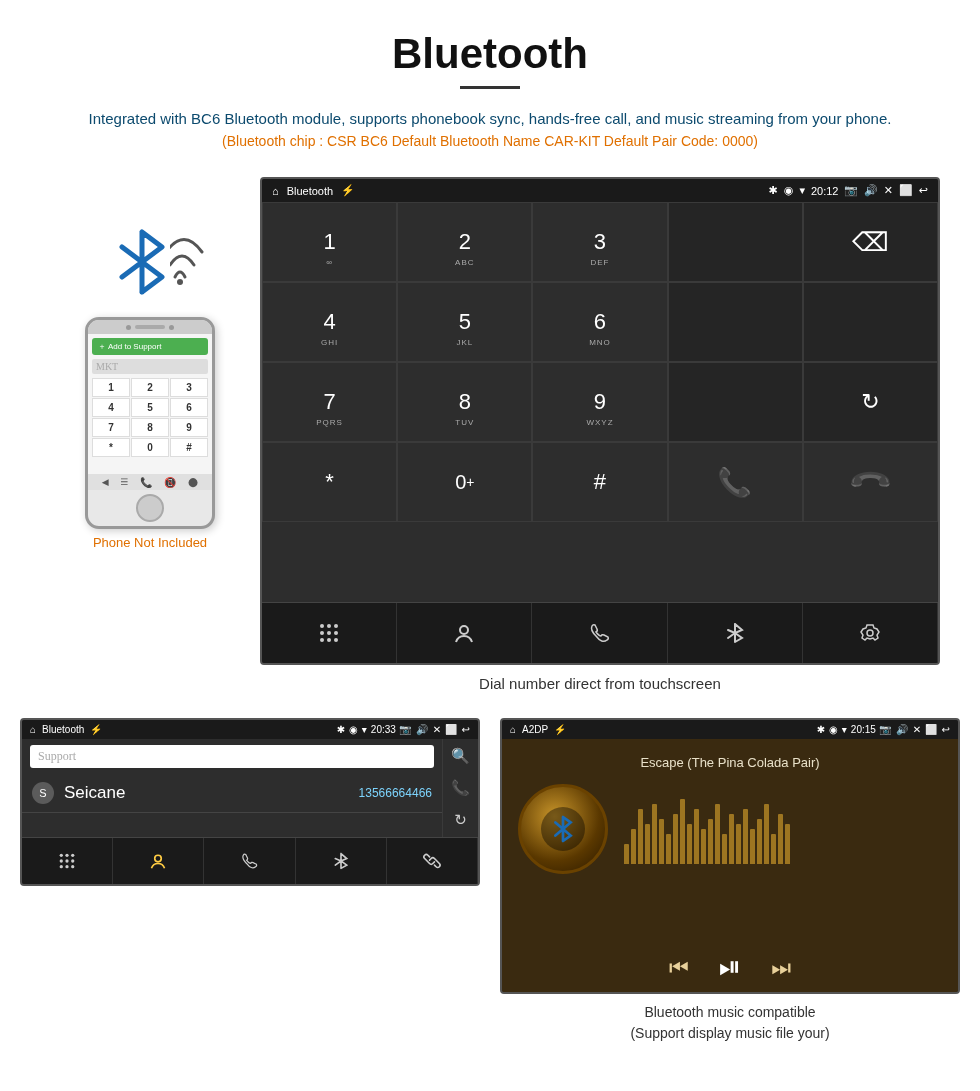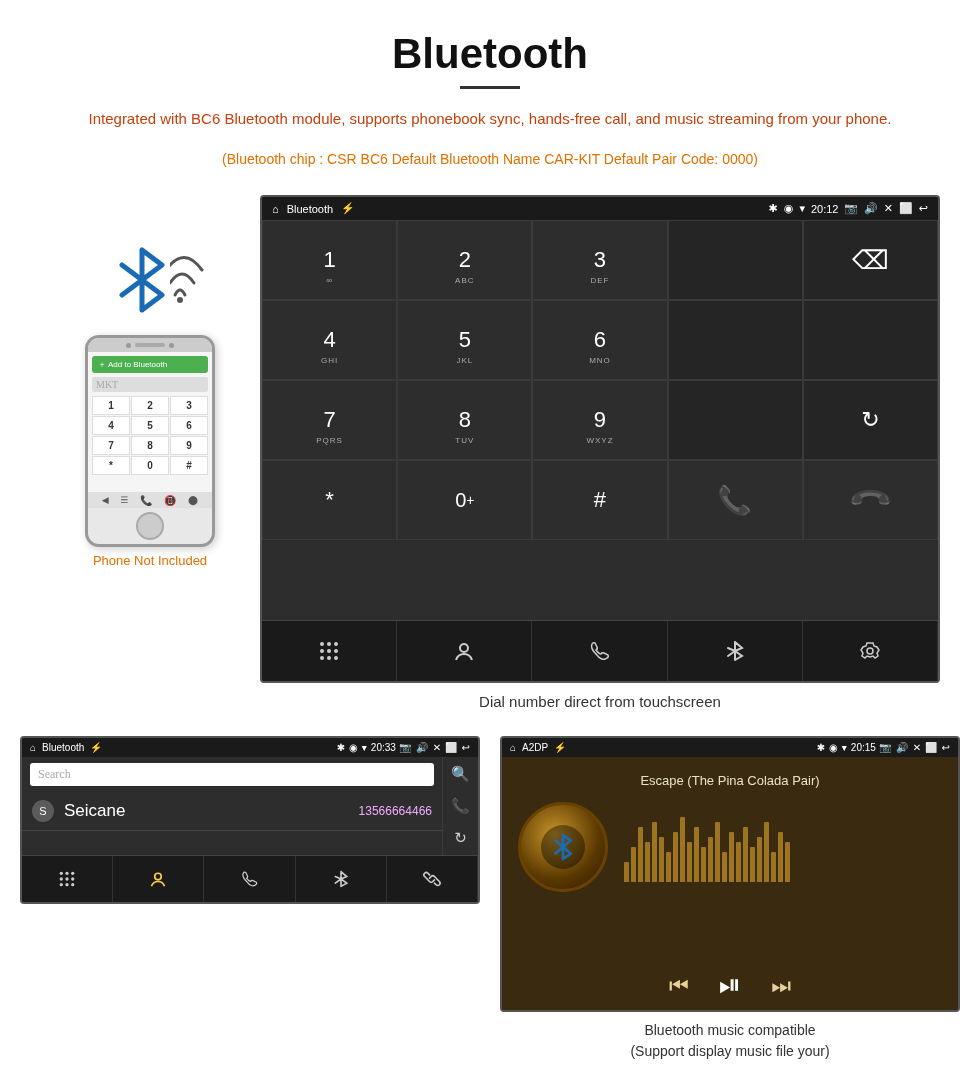--- a/index.html
+++ b/index.html
@@ -23,23 +23,23 @@
       margin-bottom: 8px;
     }
     .header-divider {
       width: 60px;
       height: 3px;
       background: #333;
       margin: 0 auto 18px;
     }
     .header-desc {
       font-size: 15px;
-      color: #c2410c;
+      color: #0c4a6e;
       line-height: 1.6;
-      margin-bottom: 20px;
+      margin-bottom: 2px;
     }
     .header-specs {
       font-size: 14px;
       color: #e07000;
       margin-bottom: 18px;
     }
 
     
     .main-row {
       display: flex;
@@ -295,21 +295,21 @@
     .entry-letter {
       width: 22px; height: 22px;
       background: #5b5b5b;
       border-radius: 50%;
       display: flex; align-items: center; justify-content: center;
       font-size: 11px;
       margin-right: 10px;
       flex-shrink: 0;
     }
     .entry-name { font-size: 17px; flex: 1; }
-    .entry-num { font-size: 12px; color: #f0abfc; }
+    .entry-num { font-size: 12px; color: #7dd3fc; }
     .phonebook-side-icons {
       display: flex;
       flex-direction: column;
       align-items: center;
       justify-content: space-around;
       padding: 8px 5px;
       gap: 14px;
       background: #2d2d2d;
       border-left: 1px solid #3a3a3a;
       width: 36px;
@@ -447,21 +447,21 @@
 
     <div class="phone-mockup">
       <div class="phone-top-bar">
         <div class="phone-dot"></div>
         <div class="phone-speaker"></div>
         <div class="phone-dot"></div>
       </div>
       <div class="phone-screen">
         <div class="phone-add-contact">
           <span>＋</span>
-            <span>Add to Bluetooth</span>
+            <span>Add to Support</span>
         </div>
         <div class="phonebook-search" style="margin:0 0 4px 0; font-size:10px; background:#ddd; padding:2px 4px; border-radius:2px;">MKT</div>
         <div class="phone-keypad">
           <div class="phone-key">1</div>
           <div class="phone-key">2</div>
           <div class="phone-key">3</div>
           <div class="phone-key">4</div>
           <div class="phone-key">5</div>
           <div class="phone-key">6</div>
           <div class="phone-key">7</div>
@@ -599,21 +599,21 @@
           <span>🔊</span>
           <span>✕</span>
           <span>⬜</span>
           <span>↩</span>
         </div>
       </div>
 
       <div style="display:flex;">
         <div style="flex:1;">
           <div class="phonebook-search">
-            <span style="color:#aaa;">Search</span>
+            <span style="color:#aaa;">Support</span>
           </div>
           <div class="phonebook-entry">
             <div class="entry-letter">S</div>
             <span class="entry-name">Seicane</span>
             <span class="entry-num">13566664466</span>
           </div>
         </div>
 
         <div class="phonebook-side-icons">
           <span style="color:#ccc; font-size:15px;">🔍</span>

